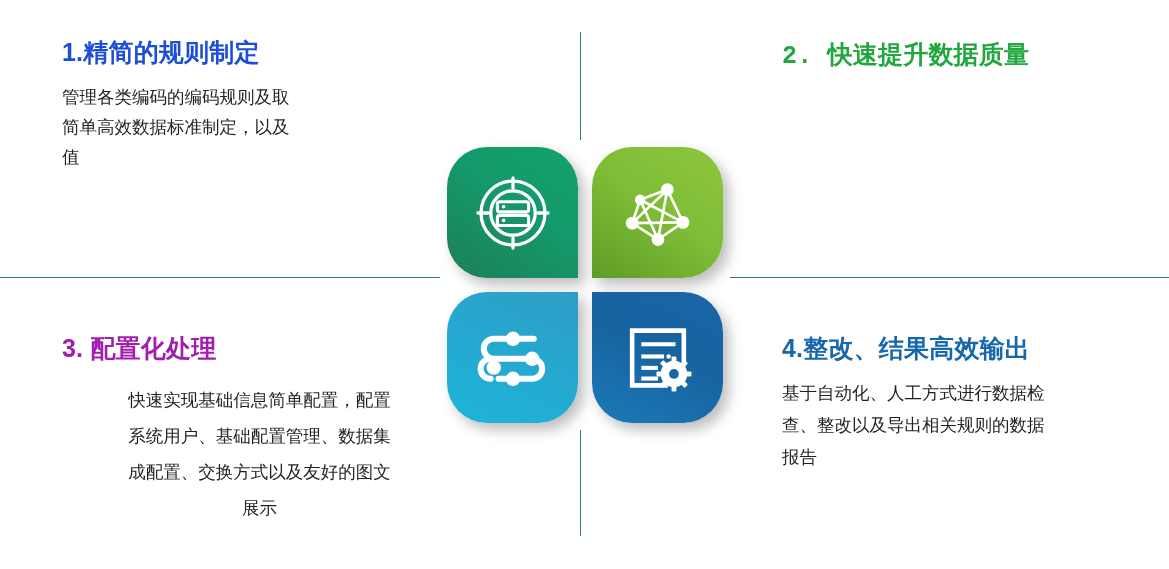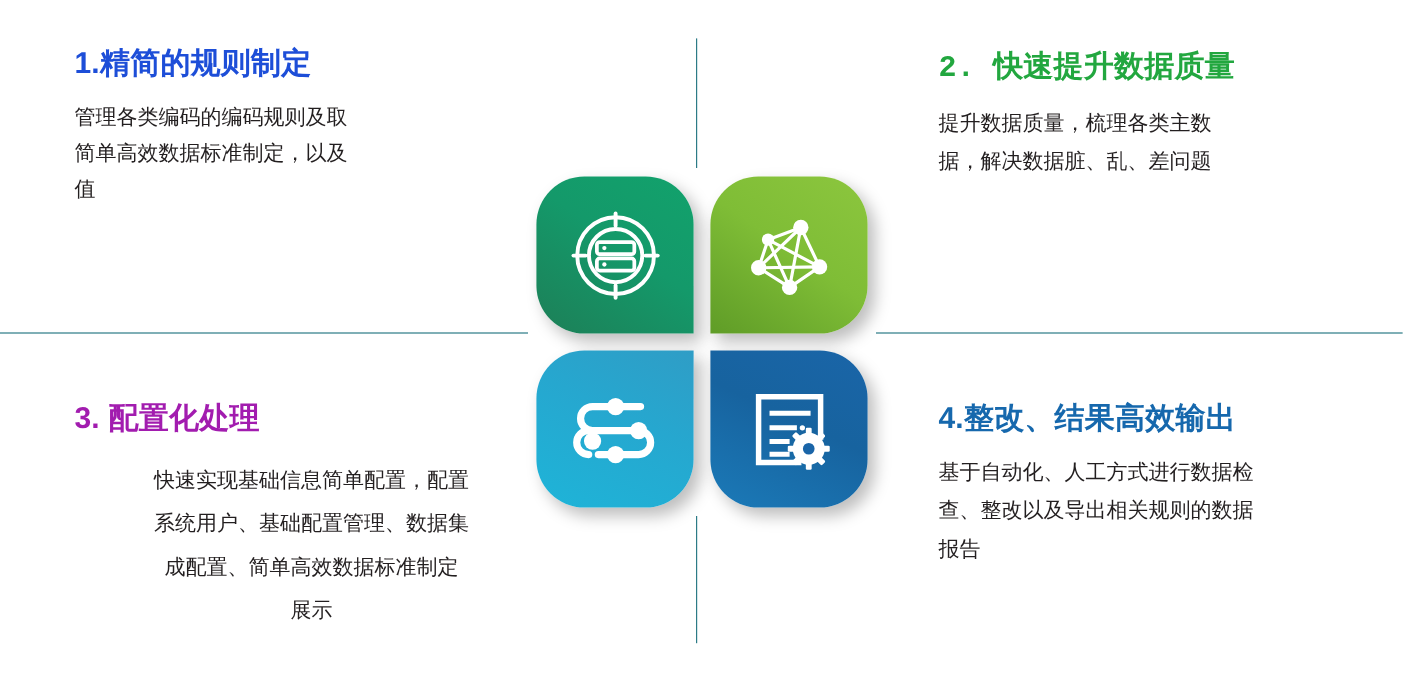--- a/index.html
+++ b/index.html
@@ -123,32 +123,28 @@
     <div class="quad-title" style="color:#1d4ed8">1.精简的规则制定</div>
     <div class="quad-body">
       <span class="ln">管理各类编码的编码规则及取</span>
       <span class="ln">简单高效数据标准制定，以及</span>
       <span class="ln">值</span>
     </div>
   </div>
 
   <div class="quad" id="quad-2">
     <div class="quad-title" style="color:#22a73f">2. 快速提升数据质量</div>
-    <div class="quad-body">
-      <span class="ln">提升数据质量，梳理各类主数</span>
-      <span class="ln">据，解决数据脏、乱、差问题</span>
-    </div>
   </div>
 
   <div class="quad" id="quad-3">
     <div class="quad-title" style="color:#a21caf">3. 配置化处理</div>
     <div class="quad-body">
       <span class="ln"> 快速实现基础信息简单配置，配置</span>
       <span class="ln">系统用户、基础配置管理、数据集</span>
-      <span class="ln">成配置、简单高效数据标准制定</span>
+      <span class="ln">成配置、交换方式以及友好的图文</span>
       <span class="ln">展示</span>
     </div>
   </div>
 
   <div class="quad" id="quad-4">
     <div class="quad-title" style="color:#1668ad">4.整改、结果高效输出</div>
     <div class="quad-body">
       <span class="ln">基于自动化、人工方式进行数据检</span>
       <span class="ln">查、整改以及导出相关规则的数据</span>
       <span class="ln">报告</span>

